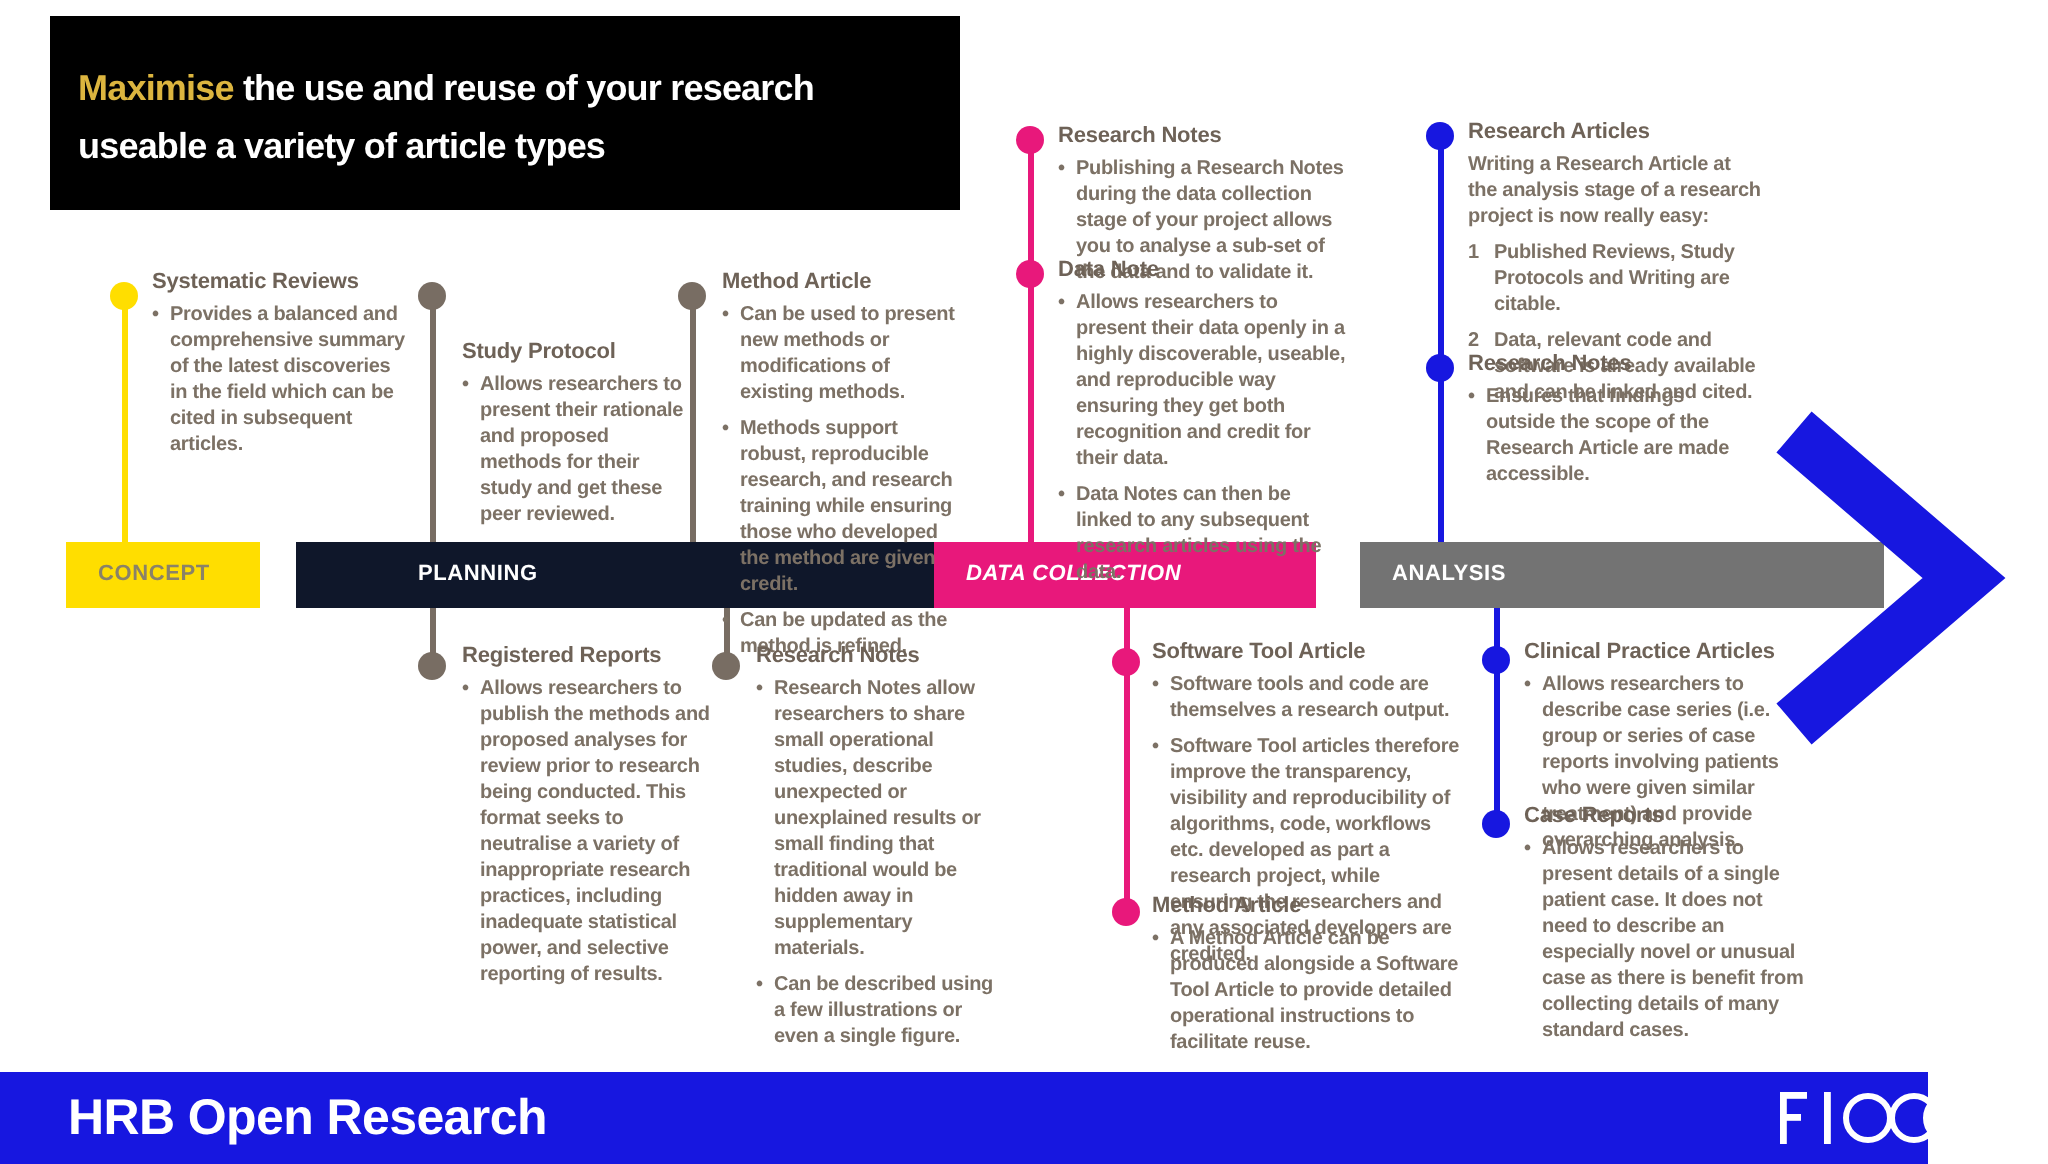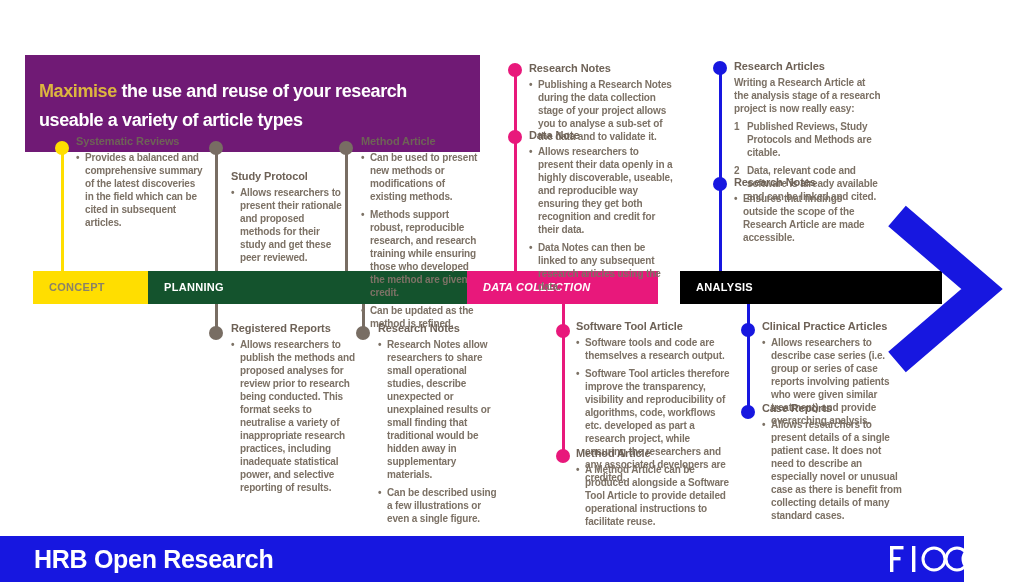--- a/index.html
+++ b/index.html
@@ -7,21 +7,21 @@
     position:relative;width:1024px;height:582px;overflow:hidden;background:#ffffff;
     font-family:"Liberation Sans","DejaVu Sans",sans-serif;
   }
   
   .header-box{position:absolute;left:25px;top:8px;width:455px;height:97px;padding:22px 14px 0 14px;box-sizing:border-box;}
   .header-line{font-size:18px;font-weight:bold;letter-spacing:-0.4px;line-height:1.6;white-space:nowrap;color:#ffffff;}
   .hl{font-weight:bold;}
   
   .bar-seg{position:absolute;top:271px;height:33px;}
   .bar-label{font-size:11px;font-weight:bold;letter-spacing:0.3px;line-height:33px;padding-left:16px;color:#ffffff;}
-  .seg-concept{left:33px;width:115px;}
+  .seg-concept{left:33px;width:97px;}
   .seg-planning{left:148px;width:319px;}
   .seg-data{left:467px;width:191px;font-style:italic;}
   .seg-analysis{left:680px;width:262px;}
   .arrow-svg{position:absolute;left:870px;top:196px;width:150px;height:190px;}
   
   .vline{position:absolute;width:3px;}
   .dot{position:absolute;width:14px;height:14px;border-radius:50%;}
   .l1{left:61px;top:148px;height:123px;}
   .l2{left:215px;top:148px;height:123px;}
   .l3{left:345px;top:148px;height:123px;}
@@ -63,21 +63,21 @@
   
   .footer{position:absolute;left:0;top:536px;width:964px;height:46px;}
   .brand{position:absolute;left:34px;top:0;line-height:46px;font-size:25px;font-weight:bold;color:#ffffff;letter-spacing:-0.3px;}
   .logo-svg{position:absolute;left:878px;top:9px;width:112px;height:28px;}
 </style>
 </head>
 <body>
 
 <div class="slide">
 
-  <div class="header-box" style="background-color: #701a75; margin-top: 47px;">
+  <div class="header-box" style="background-color: #000000;">
     <div class="header-line"><span class="hl" style="color: rgb(220, 181, 63);">Maximise</span><span> the use and reuse of your research</span></div>
     <div class="header-line">useable a variety of article types</div>
   </div>
 
   <div class="vline l1" style="background-color: rgb(255, 222, 0);"></div>
   <div class="vline l2" style="background-color: rgb(120, 109, 99);"></div>
   <div class="vline l3" style="background-color: rgb(120, 109, 99);"></div>
   <div class="vline l4" style="background-color: rgb(232, 24, 123);"></div>
   <div class="vline l5" style="background-color: rgb(23, 23, 224);"></div>
   <div class="vline l6" style="background-color: rgb(120, 109, 99);"></div>
@@ -95,27 +95,27 @@
   <div class="dot d8" style="background-color: rgb(120, 109, 99);"></div>
   <div class="dot d9" style="background-color: rgb(120, 109, 99);"></div>
   <div class="dot d10" style="background-color: rgb(232, 24, 123);"></div>
   <div class="dot d11" style="background-color: rgb(232, 24, 123);"></div>
   <div class="dot d12" style="background-color: rgb(23, 23, 224);"></div>
   <div class="dot d13" style="background-color: rgb(23, 23, 224);"></div>
 
   <div class="bar-seg seg-concept" style="background-color: rgb(255, 222, 0);">
     <div class="bar-label" style="color: rgb(138, 130, 104);">CONCEPT</div>
   </div>
-  <div class="bar-seg seg-planning" style="background-color: #14532d;">
+  <div class="bar-seg seg-planning" style="background-color: #0f172a; padding-left: 45px;">
     <div class="bar-label">PLANNING</div>
   </div>
   <div class="bar-seg seg-data" style="background-color: rgb(232, 24, 123);">
     <div class="bar-label">DATA COLLECTION</div>
   </div>
-  <div class="bar-seg seg-analysis" style="background-color: #000000;">
+  <div class="bar-seg seg-analysis" style="background-color: #737373;">
     <div class="bar-label">ANALYSIS</div>
   </div>
   <svg class="arrow-svg" viewBox="0 0 150 190">
     <polyline points="27,20 112,93 27,166" fill="none" stroke-width="27" stroke-linejoin="miter" stroke-miterlimit="10" stroke="#1717e0"></polyline>
   </svg>
 
   <div class="ann t0">
     <div class="ann-title">Systematic Reviews</div>
     <div class="ann-body">
         <div class="bullet">Provides a balanced and comprehensive summary of the latest discoveries in the field which can be cited in subsequent articles.</div>
@@ -146,21 +146,21 @@
     <div class="ann-body">
         <div class="bullet">Allows researchers to present their data openly in a highly discoverable, useable, and reproducible way ensuring they get both recognition and credit for their data.</div>
         <div class="bullet">Data Notes can then be linked to any subsequent research articles using the data.</div>
       </div>
   </div>
   <div class="ann t5">
     <div class="ann-title">Research Articles</div>
     <div class="ann-body">
       <div class="intro">Writing a Research Article at the analysis stage of a research project is now really easy:</div>
       <div class="numlist">
-          <div class="numitem">Published Reviews, Study Protocols and Methods are citable.</div>
+          <div class="numitem">Published Reviews, Study Protocols and Writing are citable.</div>
           <div class="numitem">Data, relevant code and software is already available and can be linked and cited.</div>
         </div>
     </div>
   </div>
   <div class="ann t6">
     <div class="ann-title">Research Notes</div>
     <div class="ann-body">
         <div class="bullet">Ensures that findings outside the scope of the Research Article are made accessible.</div>
       </div>
   </div>

